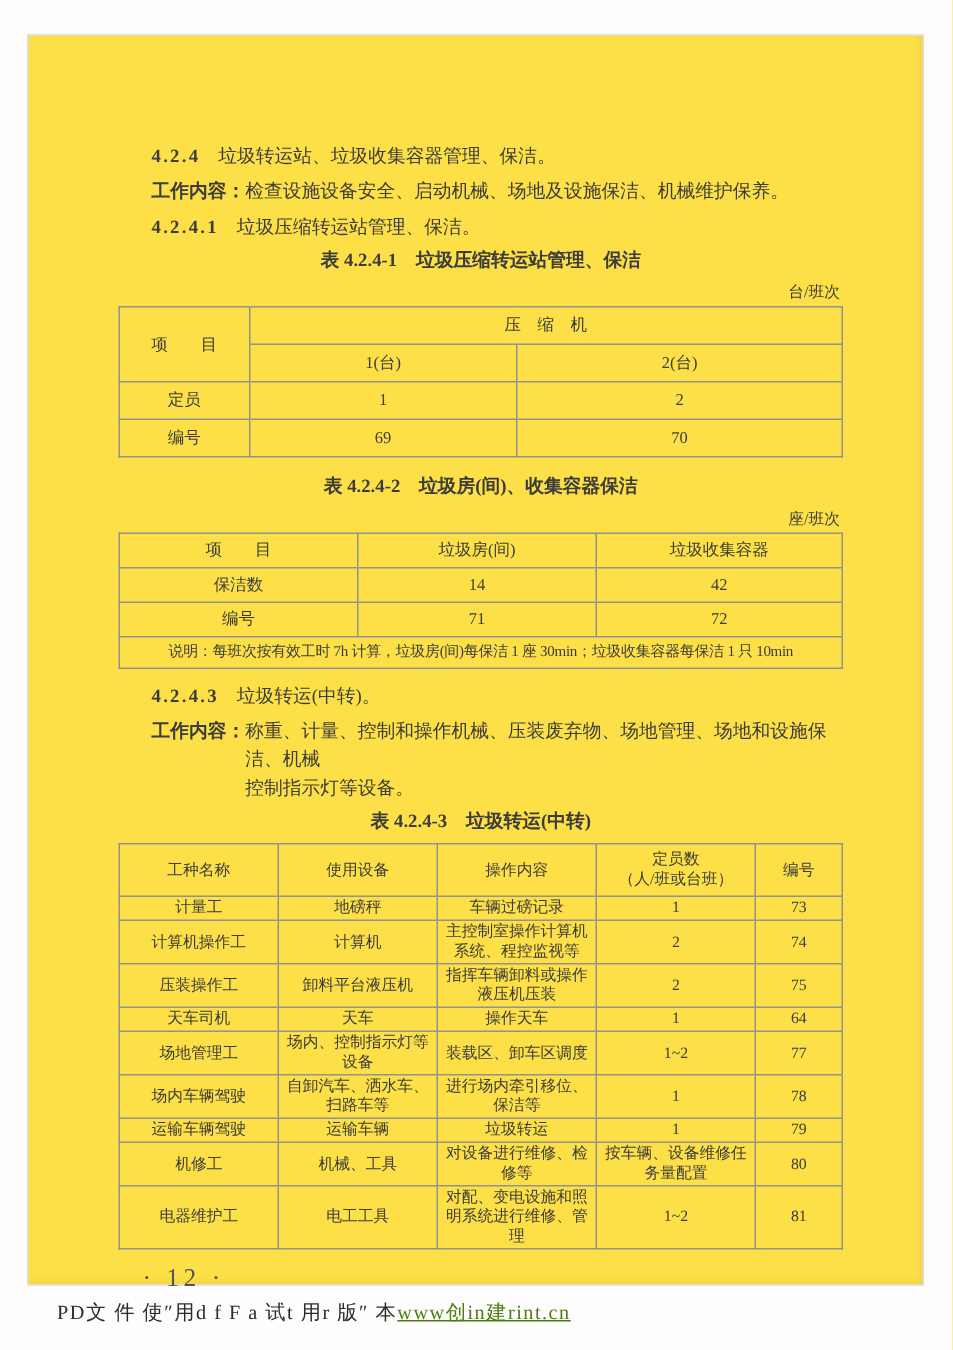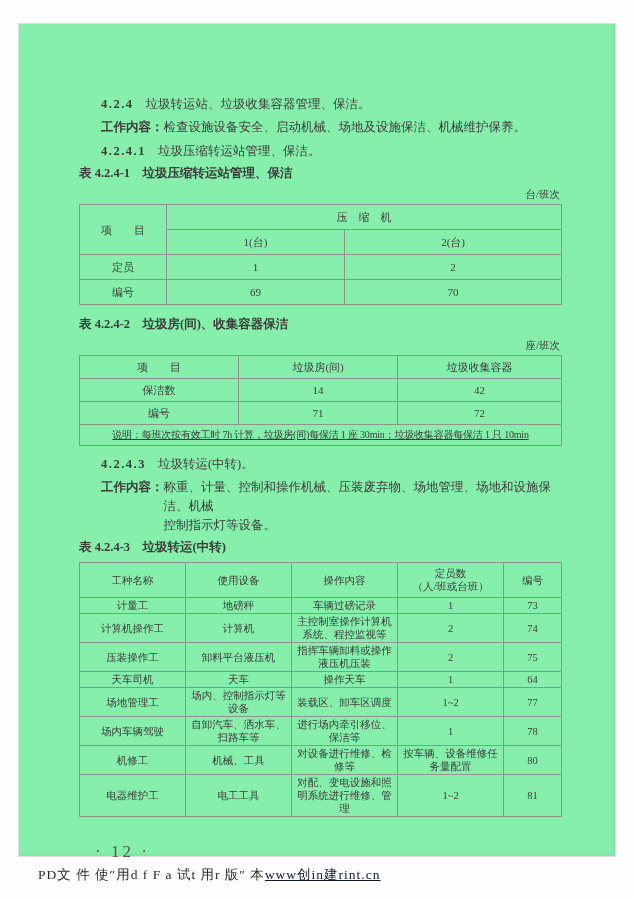--- a/index.html
+++ b/index.html
@@ -4,52 +4,52 @@
 <style>
   html,body { margin:0; padding:0; }
   body {
     width:635px; height:900px; position:relative;
     background:#fdfdfd;
     font-family:"Liberation Serif","DejaVu Serif",serif;
     color:#3c3c3a;
   }
   .scan {
     position:absolute; left:18px; top:23px; width:598px; height:834px;
-    background:#86efac;
+    background:#fde047;
     border:1px solid #dddddb;
     box-shadow: inset -2px -2px 4px rgba(0,0,0,0.05);
     box-sizing:border-box;
   }
   .content { position:absolute; left:60px; top:70px; width:483px; }
 
   p.sec { margin:0 0 4px 0; font-size:12.5px; line-height:20px; padding-left:22px; }
   p.sec b { letter-spacing:1.5px; margin-right:12px; }
   p.work { margin:0 0 4px 0; font-size:12.5px; line-height:19px; padding-left:22px; display:flex; }
   p.work b { flex:none; }
 
-  .caption { font-weight:bold; font-size:12.5px; margin:3px 0 0 0; }
+  .caption { text-align:center; font-weight:bold; font-size:12.5px; margin:3px 0 0 0; }
   .unit { text-align:right; font-size:10.5px; margin:6px 2px 2px 0; }
 
   table.t { width:100%; border-collapse:collapse; table-layout:fixed; border:1.5px solid #7e7e7c; }
   table.t td {
     border:1px solid #92928f; text-align:center; vertical-align:middle;
     font-size:11px; line-height:14px; padding:3px 4px; word-break:break-all;
   }
   table.t1 td { height:18px; }
   table.t2 td { height:16px; }
-  table.t2 td.note { font-size:10px; text-align:center; height:14px; letter-spacing:-0.2px;text-decoration:underline; }
+  table.t2 td.note { font-size:10px; text-align:center; height:14px; letter-spacing:-0.2px; }
   table.t3 td { font-size:10.5px; line-height:13px; padding:1px 3px; }
   table.t3 tr.hdr td { padding:4px 2px; }
   .gap-s { height:6px; }
   .gap-m { height:8px; }
 
   .pageno { position:absolute; left:76px; top:818px; font-size:17px; letter-spacing:3px; color:#55554f; }
 
   .footer { position:absolute; left:38px; top:866px; font-size:13.5px; color:#2b2b28; letter-spacing:1px; white-space:nowrap; }
-  .footer a { color:#0f172a; text-decoration:underline; }
+  .footer a { color:#4d7c0f; text-decoration:underline; }
 </style>
 </head>
 <body>
 
 <div class="scan">
   <div class="content">
 
     <p class="sec">
       <b>4.2.4</b><span>垃圾转运站、垃圾收集容器管理、保洁。</span>
     </p>
@@ -186,20 +186,27 @@
           <td>77</td>
         </tr>
         <tr>
           <td>场内车辆驾驶</td>
           <td>自卸汽车、洒水车、扫路车等</td>
           <td>进行场内牵引移位、保洁等</td>
           <td>1</td>
           <td>78</td>
         </tr>
         <tr>
+          <td>运输车辆驾驶</td>
+          <td>运输车辆</td>
+          <td>垃圾转运</td>
+          <td>1</td>
+          <td>79</td>
+        </tr>
+        <tr>
           <td>机修工</td>
           <td>机械、工具</td>
           <td>对设备进行维修、检修等</td>
           <td>按车辆、设备维修任务量配置</td>
           <td>80</td>
         </tr>
         <tr>
           <td>电器维护工</td>
           <td>电工工具</td>
           <td>对配、变电设施和照明系统进行维修、管理</td>

